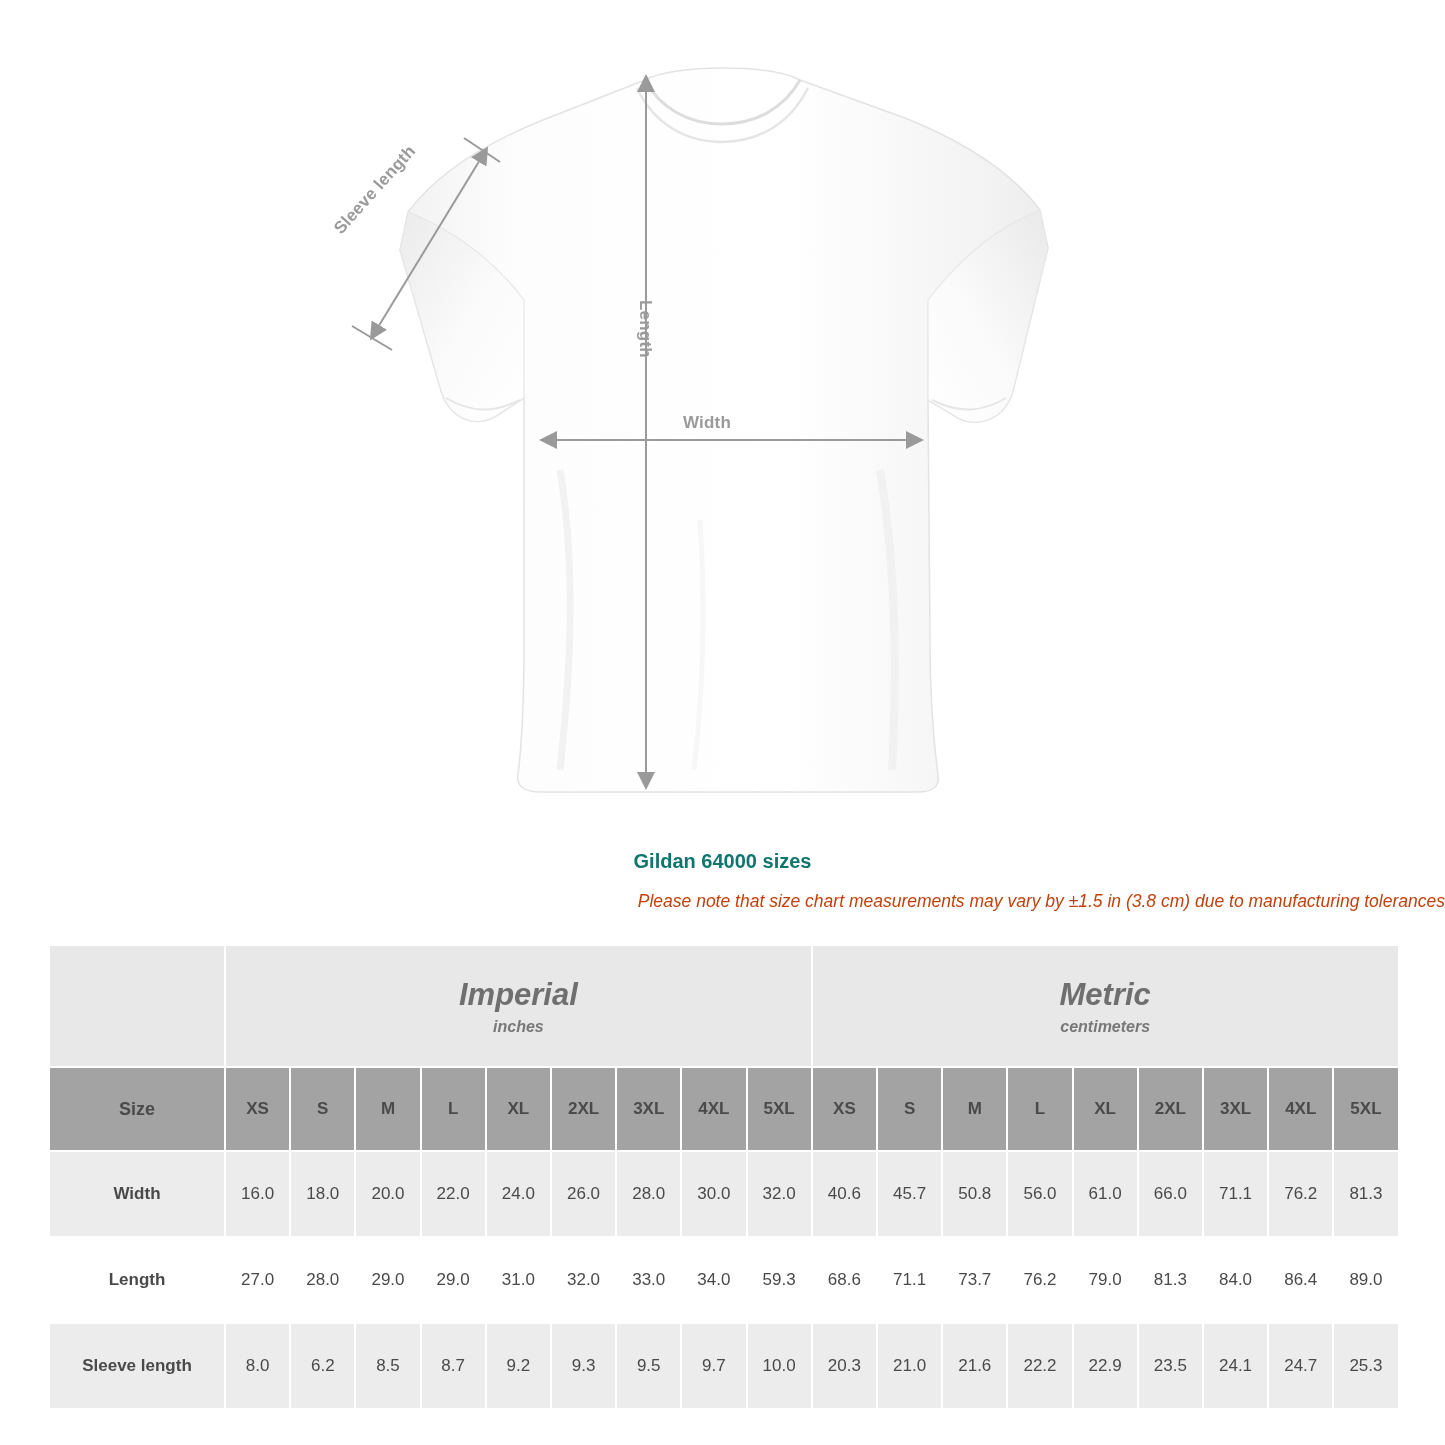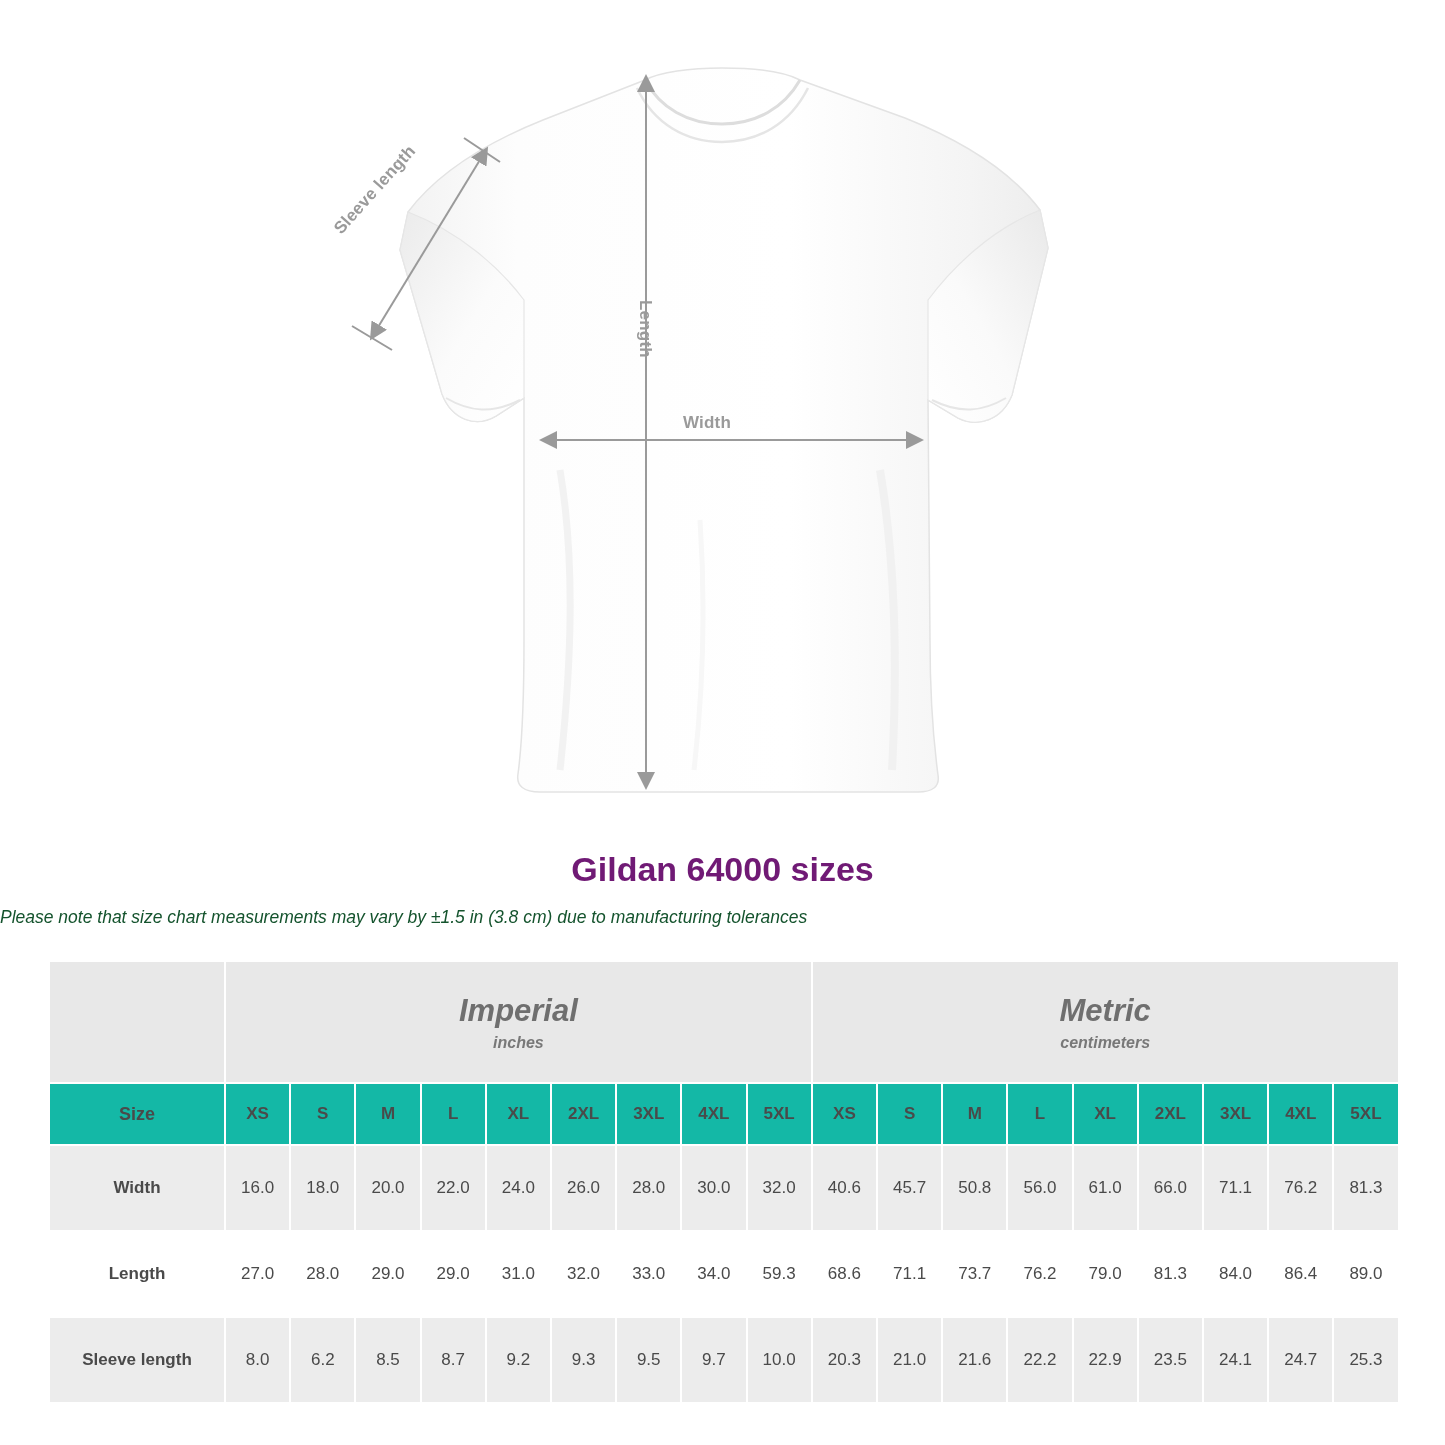--- a/index.html
+++ b/index.html
@@ -52,31 +52,31 @@
     transform-origin: left top;
   }
   .label-width {
     left: 683px;
     top: 413px;
   }
 
   
   .title {
     text-align: center;
-    font-size: 34px;
-    font-weight: bold;
-    color: #701a75;
+    font-size: 20px;
+    font-weight: bold;
+    color: #0f766e;
     margin: 0;
     padding-top: 30px;
   }
   .subtitle {
-    text-align: left;
+    text-align: right;
     font-size: 17.5px;
     font-style: italic;
-    color: #14532d;
+    color: #c2410c;
     margin: 0;
     padding-top: 18px;
   }
 
   
   .table-wrap {
     padding: 0 48px;
     margin-top: 32px;
   }
   table.size-table {
@@ -104,22 +104,22 @@
     line-height: 1.25;
   }
   .unit-name {
     font-size: 16px;
     font-style: italic;
     color: #787878;
     padding-top: 4px;
     font-weight: bold;
   }
   .row-head {
-    background: #14b8a6;
-    height: 62px;
+    background: #a3a3a3;
+    height: 84px;
   }
   .row-head td {
     font-weight: bold;
     font-size: 18px;
     color: #3c3c3c;
   }
   .row-head td.rowlabel {
     font-size: 18px;
   }
   .row-alt td {

